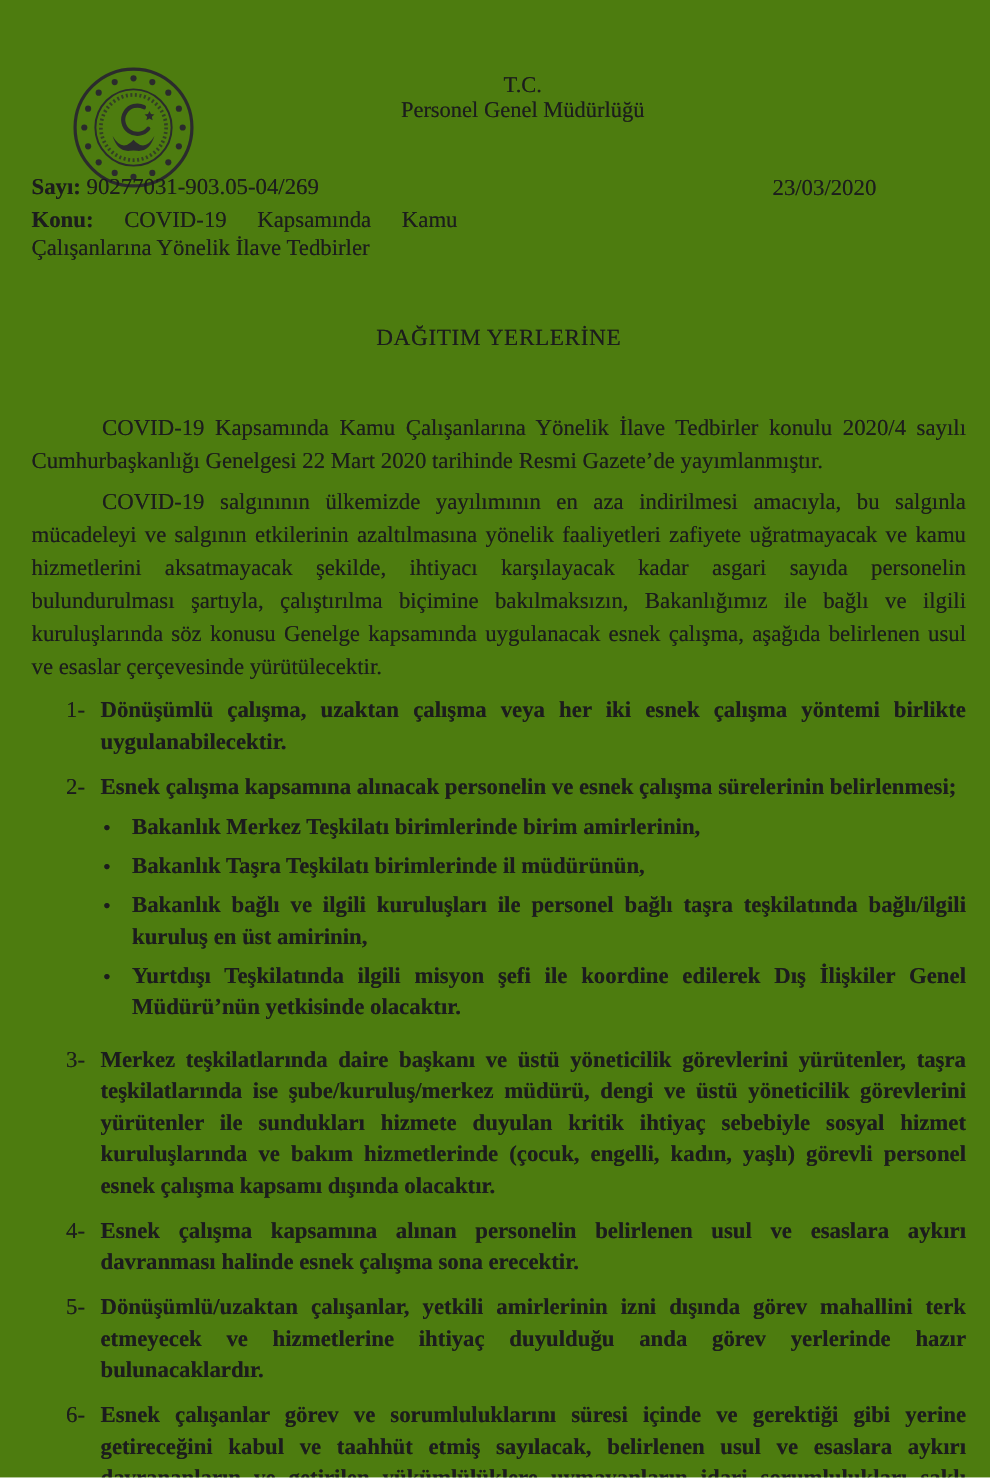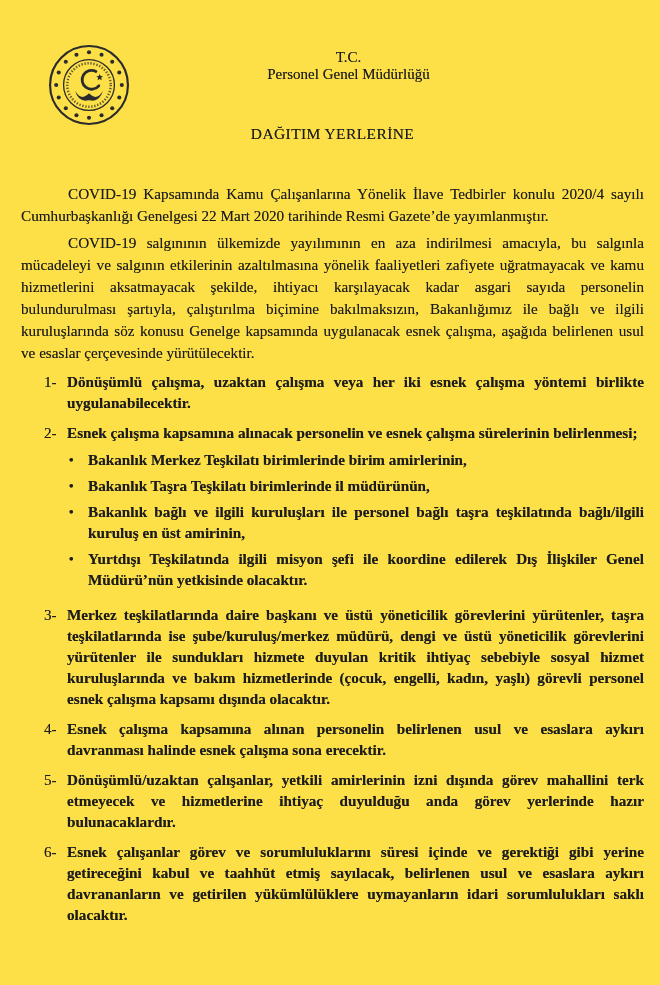--- a/index.html
+++ b/index.html
@@ -6,21 +6,21 @@
   html,body { background:#ffffff; }
   body {
     width:660px; height:985px;
     font-family:"Liberation Serif","DejaVu Serif",serif;
     color:#1c1c1e;
   }
   .page {
     position:relative;
     width:660px; height:985px;
     padding:0 16px 0 21px;
-    background:#fde047;
+    background:#4d7c0f;
     overflow:hidden;
     text-shadow:0 0 .4px rgba(20,20,20,.55);
   }
 
   
   .letterhead { position:relative; padding-top:48px; }
   .emblem {
     position:absolute; left:27px; top:44px;
     width:82px; height:82px;
   }
@@ -120,20 +120,25 @@
 
         <path fill="#2b2b2d" d="M33 57 Q40 69 48 62 L50 60 L52 62 Q60 69 67 57 Q63 70 53 69 Q50 68.4 47 69 Q37 70 33 57 Z"></path>
       </svg>
     </div>
     <div class="head-lines">
       <div class="head-republic">T.C.</div>
       <div class="head-department">Personel Genel Müdürlüğü</div>
     </div>
   </div>
 
+  <div class="meta">
+    <div class="sayi-line"><span class="meta-label">Sayı:</span> <span>90277031-903.05-04/269</span></div>
+    <div class="konu-block"><span class="meta-label">Konu:</span> <span>COVID-19 Kapsamında Kamu Çalışanlarına Yönelik İlave Tedbirler</span></div>
+    <div class="doc-date">23/03/2020</div>
+  </div>
 
   <div class="dist-heading">DAĞITIM YERLERİNE</div>
 
   <p class="body-par first">COVID-19 Kapsamında Kamu Çalışanlarına Yönelik İlave Tedbirler konulu 2020/4 sayılı Cumhurbaşkanlığı Genelgesi 22 Mart 2020 tarihinde Resmi Gazete’de yayımlanmıştır.</p>
   <p class="body-par">COVID-19 salgınının ülkemizde yayılımının en aza indirilmesi amacıyla, bu salgınla mücadeleyi ve salgının etkilerinin azaltılmasına yönelik faaliyetleri zafiyete uğratmayacak ve kamu hizmetlerini aksatmayacak şekilde, ihtiyacı karşılayacak kadar asgari sayıda personelin bulundurulması şartıyla, çalıştırılma biçimine bakılmaksızın, Bakanlığımız ile bağlı ve ilgili kuruluşlarında söz konusu Genelge kapsamında uygulanacak esnek çalışma, aşağıda belirlenen usul ve esaslar çerçevesinde yürütülecektir.</p>
 
   <div class="main-list">
 
     <div class="list-item">
       <span class="li-num">1-</span>

